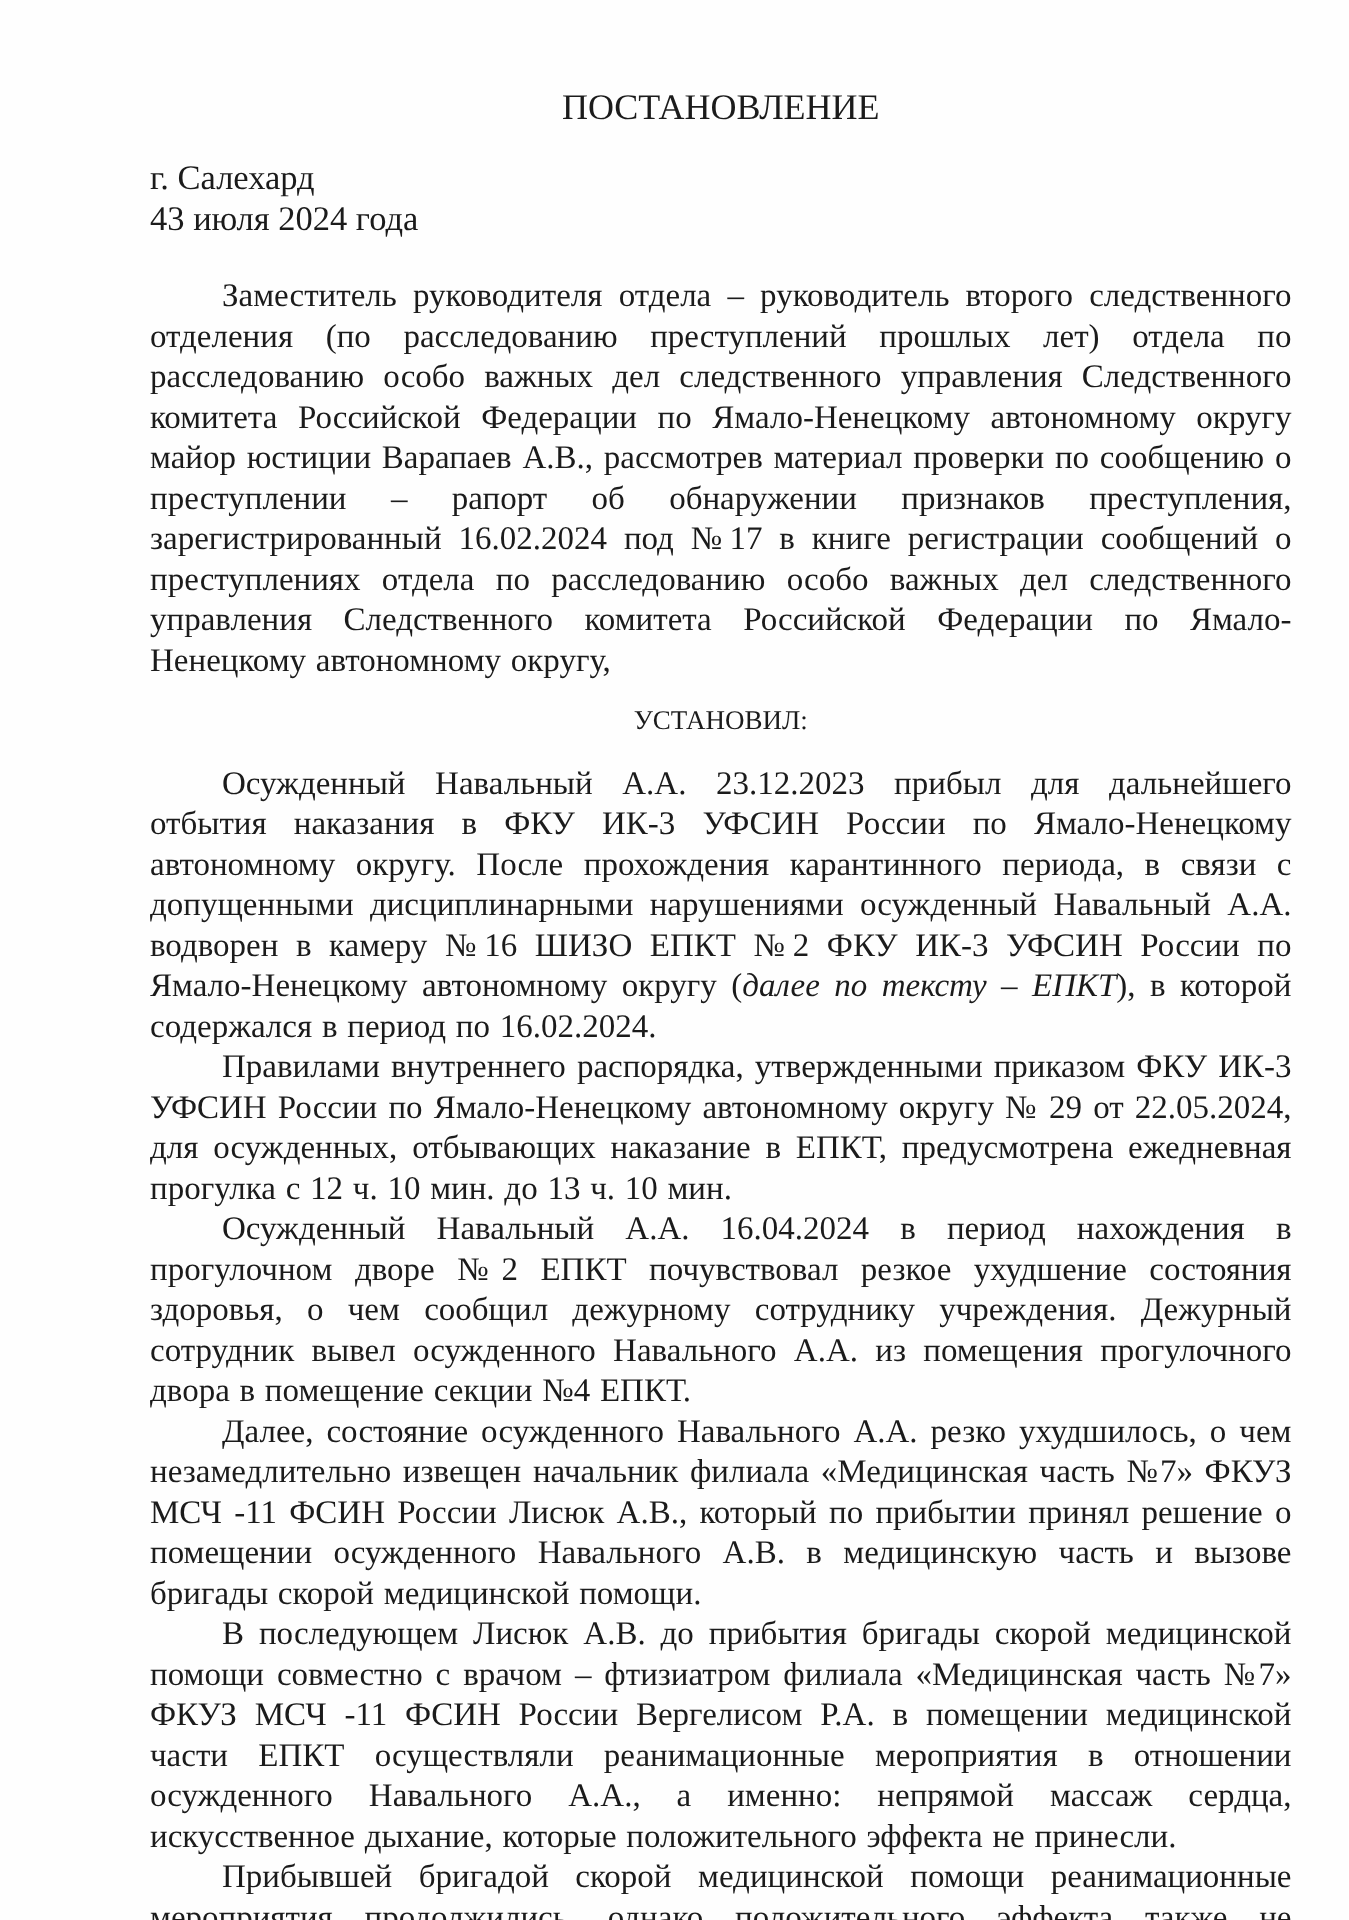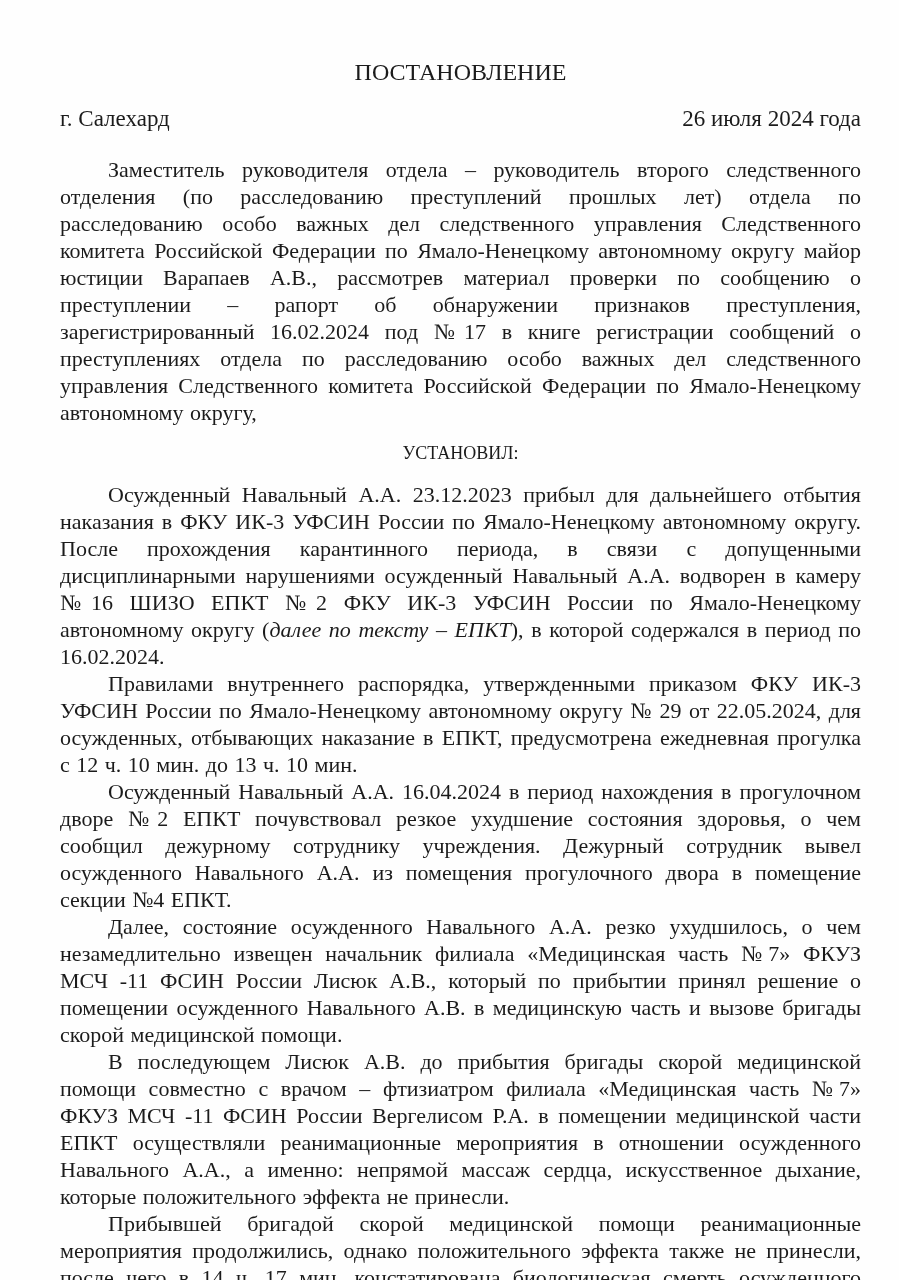--- a/index.html
+++ b/index.html
@@ -8,39 +8,40 @@
     background: #ffffff;
   }
   .page {
     position: relative;
     width: 899px;
     height: 1280px;
     box-sizing: border-box;
     background: #fefefe;
     color: #1b1b1b;
     font-family: "Liberation Serif", "DejaVu Serif", serif;
-    padding: 58px 38px 30px 60px;
+    padding: 58px 38px 30px 100px;
     overflow: hidden;
   }
   .title-block {
     text-align: center;
     font-size: 24px;
     line-height: 28px;
   }
   .title-line {
     display: block;
     white-space: nowrap;
   }
   .place-date {
     display: flex;
     justify-content: space-between;
     align-items: baseline;
     margin-top: 19px;
     font-size: 23px;
     line-height: 27px;
+    flex-direction: column;
   }
   .body-text {
     margin-top: 24px;
   }
   p.para {
     margin: 0;
     font-size: 22px;
     line-height: 27px;
     text-align: justify;
     text-indent: 48px;
@@ -60,21 +61,21 @@
 <body>
 
 <div class="page">
 
   <div class="title-block">
     <span class="title-line">ПОСТАНОВЛЕНИЕ</span>
   </div>
 
   <div class="place-date">
     <span>г. Салехард</span>
-    <span>26 июля 2024 года</span>
+    <span>43 июля 2024 года</span>
   </div>
 
   <div class="body-text">
 
     <p class="para"><span>Заместитель руководителя отдела – руководитель второго следственного отделения (по расследованию преступлений прошлых лет) отдела по расследованию особо важных дел следственного управления Следственного комитета Российской Федерации по Ямало-Ненецкому автономному округу майор юстиции Варапаев А.В., рассмотрев материал проверки по сообщению о преступлении – рапорт об обнаружении признаков преступления, зарегистрированный 16.02.2024 под №17 в книге регистрации сообщений о преступлениях отдела по расследованию особо важных дел следственного управления Следственного комитета Российской Федерации по Ямало-Ненецкому автономному округу,</span></p>
 
     <div class="section-heading">УСТАНОВИЛ:</div>
 
     <p class="para"><span>Осужденный Навальный А.А. 23.12.2023 прибыл для дальнейшего отбытия наказания в ФКУ ИК-3 УФСИН России по Ямало-Ненецкому автономному округу. После прохождения карантинного периода, в связи с допущенными дисциплинарными нарушениями осужденный Навальный А.А. водворен в камеру №16 ШИЗО ЕПКТ №2 ФКУ ИК-3 УФСИН России по Ямало-Ненецкому автономному округу (</span><em class="term">далее по тексту – ЕПКТ</em><span>), в которой содержался в период по 16.02.2024.</span></p>
 

